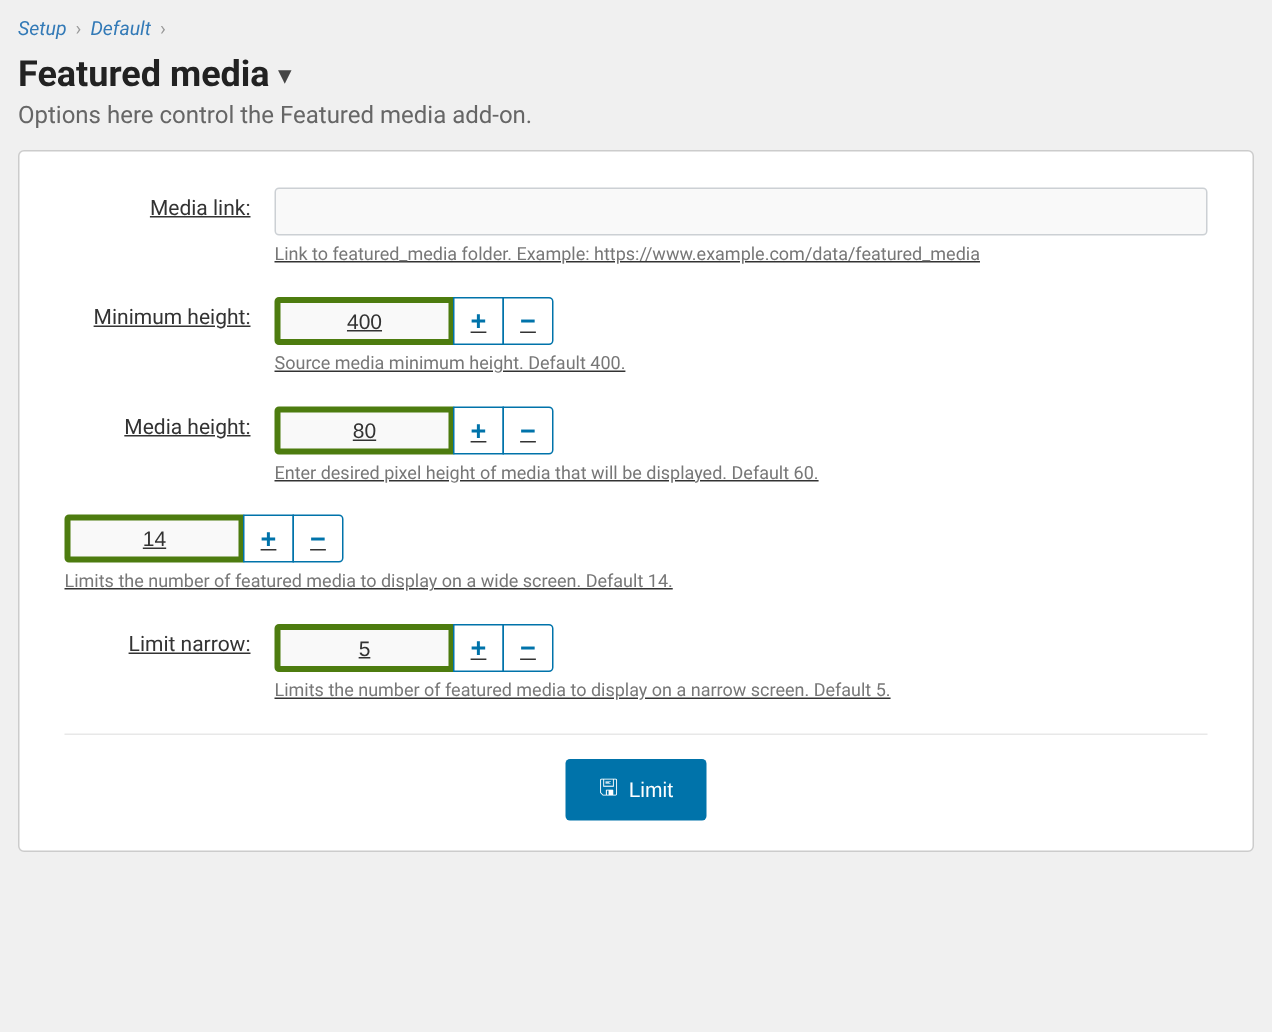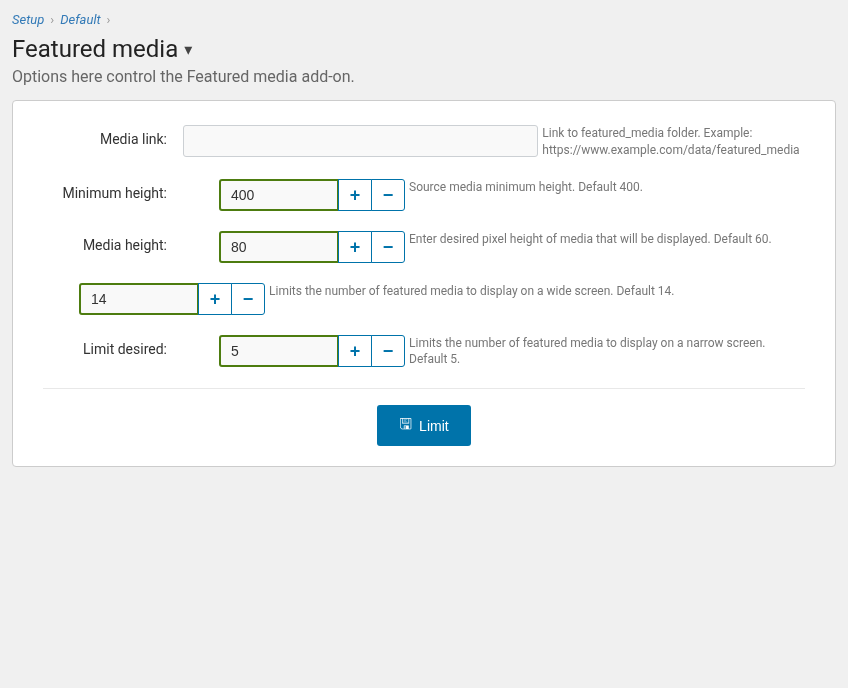--- a/index.html
+++ b/index.html
@@ -23,21 +23,21 @@
     .breadcrumb a {
       color: #337ab7;
       text-decoration: none;
       font-style: italic;
     }
     .breadcrumb-sep {
       color: #999;
     }
     .page-title {
       font-size: 24px;
-      font-weight: 400;
+      font-weight: 700;
       color: #222;
       margin-bottom: 4px;
       display: flex;
       align-items: center;
       gap: 6px;
     }
     .page-title .dropdown-icon {
       font-size: 16px;
       color: #444;
     }
@@ -49,34 +49,35 @@
     .form-panel {
       background: #fff;
       border: 1px solid #ccc;
       border-radius: 4px;
       padding: 24px 30px 20px 30px;
     }
     .form-row {
       display: flex;
       align-items: flex-start;
       margin-bottom: 20px;
+      text-decoration: underline;
     }
     .form-label {
       width: 140px;
       min-width: 140px;
       text-align: right;
       padding-right: 16px;
       padding-top: 6px;
       font-size: 14px;
       color: #333;
     }
     .form-control-wrap {
       flex: 1;
       display: flex;
-      flex-direction: row;
+      flex-direction: column;
       gap: 4px;
     }
     .form-input {
       width: 100%;
       height: 32px;
       border: 1px solid #ccd0d4;
       border-radius: 3px;
       padding: 4px 8px;
       font-size: 14px;
       color: #333;
@@ -89,29 +90,28 @@
       line-height: 1.4;
     }
     .number-row {
       display: flex;
       align-items: center;
       gap: 0;
     }
     .number-input {
       width: 120px;
       height: 32px;
-      border: 2px solid #4d7c0f;
+      border: 4px solid #4d7c0f;
       border-radius: 3px 0 0 3px;
       padding: 4px 10px;
       font-size: 14px;
-      text-align: left;
+      text-align: center;
       color: #333;
       background: #f9f9f9;
       outline: none;
-      margin-left: 36px;
     }
     .btn-stepper {
       width: 34px;
       height: 32px;
       border: 1px solid #0073aa;
       background: #fff;
       color: #0073aa;
       font-size: 18px;
       font-weight: bold;
       cursor: pointer;
@@ -208,21 +208,21 @@
       <div class="number-row">
         <input type="text" class="number-input" value="14" style="">
         <button class="btn-stepper plus">+</button>
         <button class="btn-stepper minus">−</button>
       </div>
       <span class="form-hint">Limits the number of featured media to display on a wide screen. Default 14.</span>
     </div>
   </div>
 
   <div class="form-row">
-    <label class="form-label">Limit desired:</label>
+    <label class="form-label">Limit narrow:</label>
     <div class="form-control-wrap">
       <div class="number-row">
         <input type="text" class="number-input" value="5" style="">
         <button class="btn-stepper plus">+</button>
         <button class="btn-stepper minus">−</button>
       </div>
       <span class="form-hint">Limits the number of featured media to display on a narrow screen. Default 5.</span>
     </div>
   </div>
 

